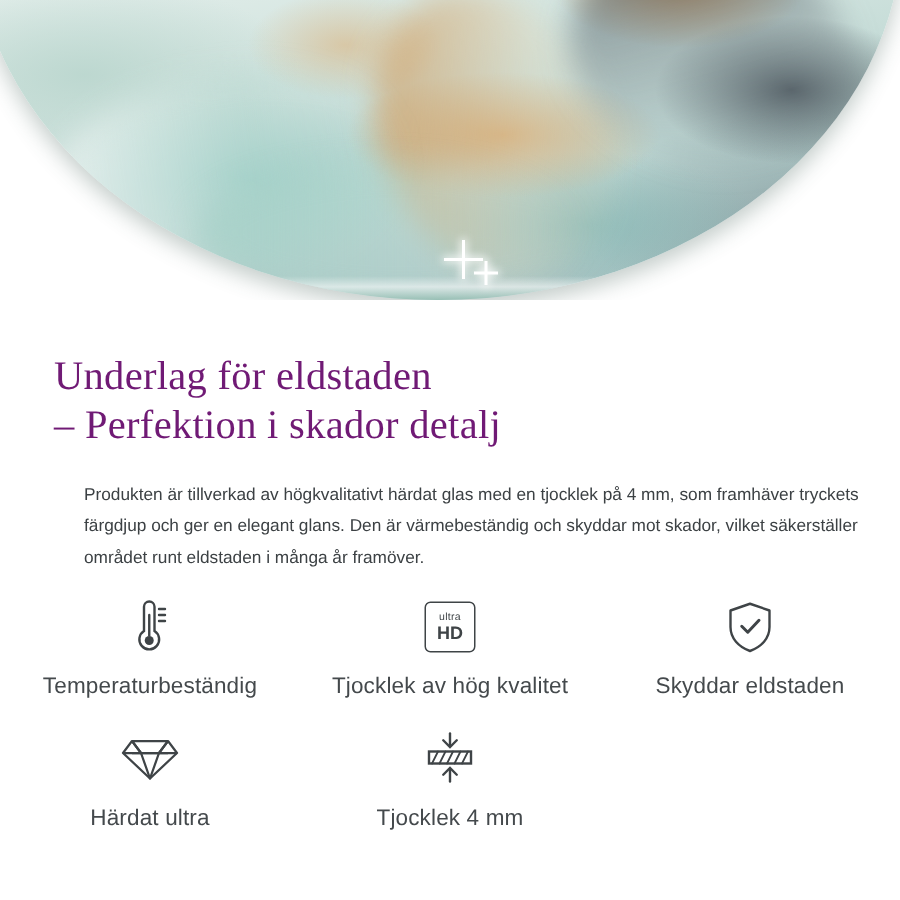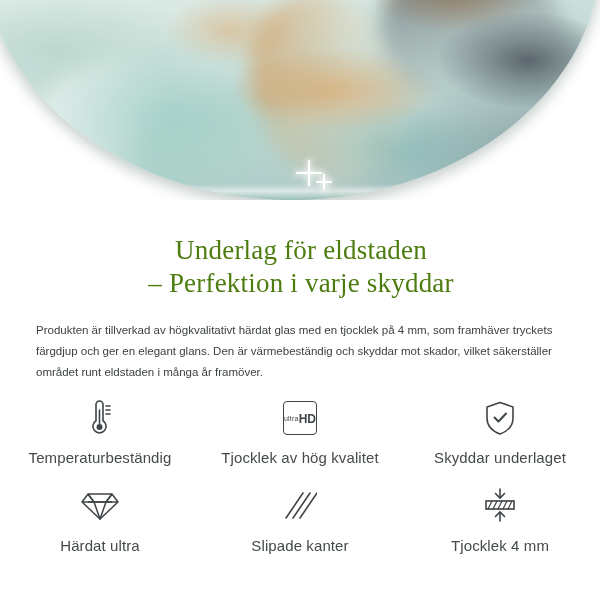--- a/index.html
+++ b/index.html
@@ -122,27 +122,26 @@
     left: 0;
     width: 600px;
   }
   .headline {
     margin: 34px 0 0 36px;
     width: 530px;
     font-family: "Liberation Serif", serif;
     font-size: 27px;
     line-height: 33px;
     font-weight: 400;
-    color: #4d7c0f;
+    color: #701a75;
     letter-spacing: 0.2px;
-    text-align: center;
   }
   .headline .line2 { display: block; }
   .body-copy {
-    margin: 20px 0 0 36px;
+    margin: 20px 0 0 56px;
     width: 522px;
     font-size: 11.5px;
     line-height: 21px;
     color: #3c4144;
   }
 
   
   .features {
     position: absolute;
     top: 395px;
@@ -171,20 +170,21 @@
     color: #44494c;
     text-align: center;
     letter-spacing: 0.1px;
   }
   .ultra-hd {
     width: 32px;
     height: 32px;
     border: 1.6px solid #3f4447;
     border-radius: 4px;
     display: flex;
+    flex-direction: column;
     align-items: center;
     justify-content: center;
     line-height: 1;
   }
   .ultra-hd .u {
     font-size: 7px;
     letter-spacing: 0.2px;
     color: #3f4447;
   }
   .ultra-hd .hd {
@@ -206,21 +206,21 @@
     <div class="swirl-d"></div>
     <div class="glass-edge"></div>
   </div>
   <div class="sparkle s1"></div>
   <div class="sparkle s2"></div>
 </div>
 
 <div class="content">
   <h1 class="headline">
     <span>Underlag för eldstaden</span>
-    <span class="line2">– Perfektion i varje skyddar</span>
+    <span class="line2">– Perfektion i skador detalj</span>
   </h1>
   <p class="body-copy">Produkten är tillverkad av högkvalitativt härdat glas med en tjocklek på 4 mm, som framhäver tryckets färgdjup och ger en elegant glans. Den är värmebeständig och skyddar mot skador, vilket säkerställer området runt eldstaden i många år framöver.</p>
 </div>
 
 <div class="features">
 
   <div class="feature">
     <div class="ico">
       <svg width="36" height="40" viewBox="0 0 36 40" fill="none" stroke="#3f4447" stroke-width="1.6" stroke-linecap="round">
         <path d="M14 6.5a3.5 3.5 0 0 1 7 0v16.2a6.6 6.6 0 1 1-7 0z"></path>
@@ -242,47 +242,37 @@
     <div class="cap">Tjocklek av hög kvalitet</div>
   </div>
 
   <div class="feature">
     <div class="ico">
       <svg width="34" height="40" viewBox="0 0 34 40" fill="none" stroke="#3f4447" stroke-width="1.6" stroke-linejoin="round">
         <path d="M17 4.5 30 9v11c0 7.6-5.4 13.2-13 16-7.6-2.8-13-8.4-13-16V9z"></path>
         <path d="m11.5 19.5 4 4 7.5-8" stroke-width="2" stroke-linecap="round"></path>
       </svg>
     </div>
-    <div class="cap">Skyddar underlaget</div>
+    <div class="cap">Skyddar eldstaden</div>
   </div>
 
   <div class="feature">
     <div class="ico">
       <svg width="40" height="34" viewBox="0 0 40 34" fill="none" stroke="#3f4447" stroke-width="1.5" stroke-linejoin="round">
         <path d="M8 5h24l6 8-18 17L2 13z"></path>
         <path d="M2 13h36"></path>
         <path d="M8 5l6 8-6 0"></path>
         <path d="M32 5l-6 8 6 0"></path>
         <path d="M14 13h12l-6 17z"></path>
         <path d="M14 13 8 5M26 13l6-8"></path>
       </svg>
     </div>
     <div class="cap">Härdat ultra</div>
   </div>
 
-  <div class="feature">
-    <div class="ico">
-      <svg width="34" height="34" viewBox="0 0 34 34" fill="none" stroke="#3f4447" stroke-width="1.6" stroke-linecap="round">
-        <path d="M3 29 20 4"></path>
-        <path d="M10 29 27 4"></path>
-        <path d="M17 29 34 4"></path>
-      </svg>
-    </div>
-    <div class="cap">Slipade kanter</div>
-  </div>
 
   <div class="feature">
     <div class="ico">
       <svg width="40" height="38" viewBox="0 0 40 38" fill="none" stroke="#3f4447" stroke-width="1.6" stroke-linecap="round">
         <path d="M20 2v8"></path>
         <path d="m15.5 6.5 4.5 4.5 4.5-4.5"></path>
         <rect x="6" y="14" width="28" height="8" stroke-width="1.6"></rect>
         <path d="M8 22l4-8M13 22l4-8M18 22l4-8M23 22l4-8M28 22l4-8" stroke-width="1.2"></path>
         <path d="M20 34v-8"></path>
         <path d="m15.5 29.5 4.5-4.5 4.5 4.5"></path>

